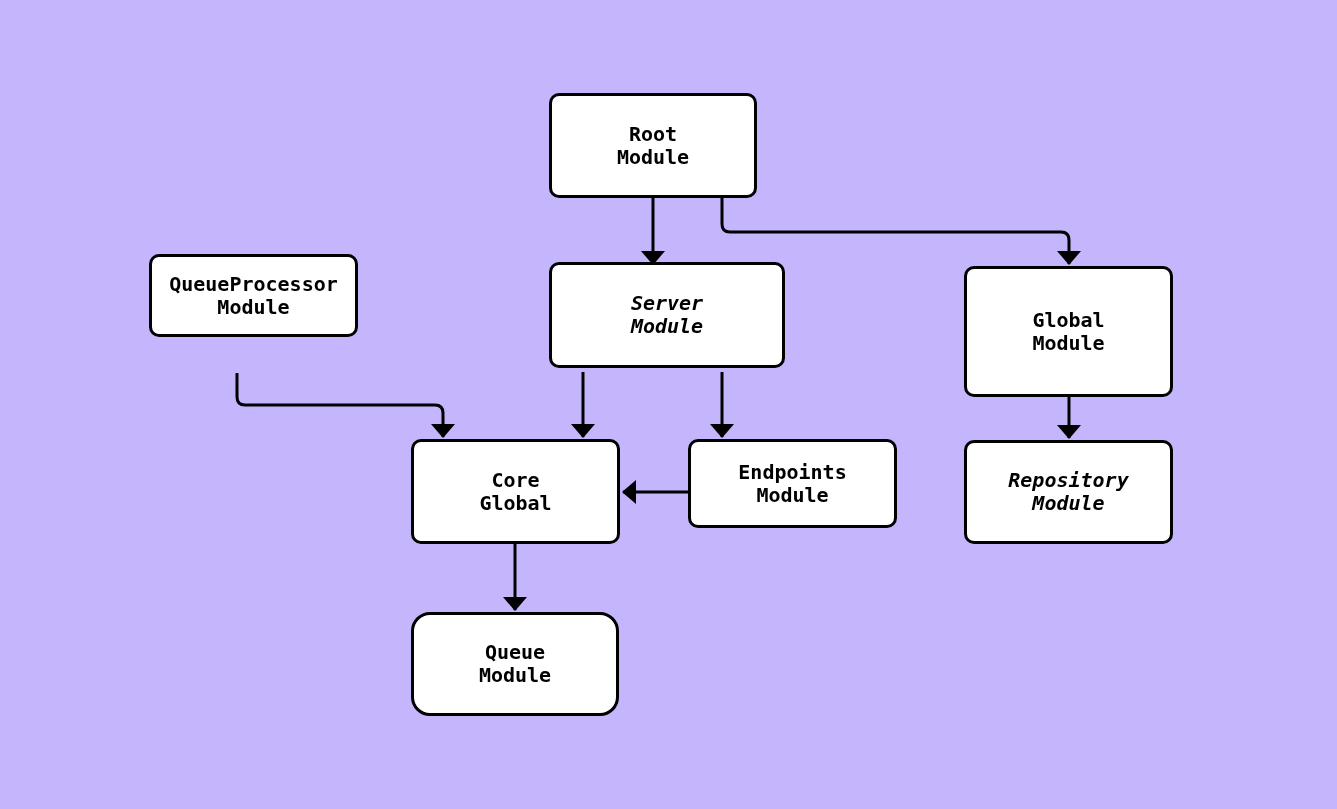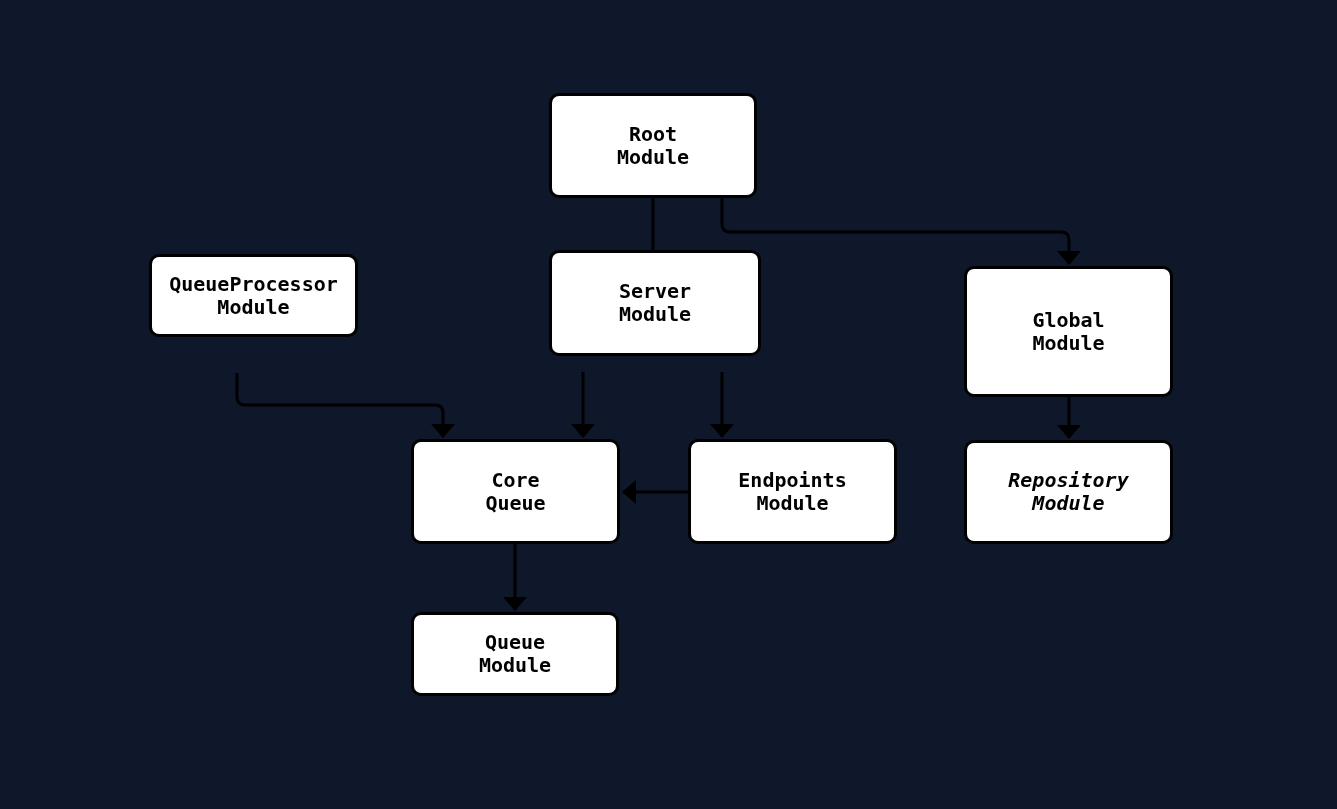--- a/index.html
+++ b/index.html
@@ -4,21 +4,21 @@
 <style>
   html, body {
     margin: 0;
     padding: 0;
     background: #ffffff;
   }
   .canvas {
     position: relative;
     width: 1337px;
     height: 809px;
-    background: #0f172a;
+    background: #c4b5fd;
     overflow: hidden;
     font-family: "DejaVu Sans Mono", "Liberation Mono", monospace;
   }
   .edges-svg {
     position: absolute;
     left: 0;
     top: 0;
     width: 1337px;
     height: 809px;
     z-index: 1;
@@ -41,26 +41,26 @@
     font-weight: 700;
     font-size: 20px;
     line-height: 23px;
     color: #000000;
     white-space: pre-line;
     z-index: 2;
   }
   
   .node-root          { left: 549px; top:  93px; width: 208px; height: 105px; }
   .node-queue-processor { left: 133px; top: 254px; width: 209px; height: 83px; margin-left: 16px; }
-  .node-server        { left: 549px; top: 250px; width: 212px; height: 106px; }
+  .node-server        { left: 549px; top: 262px; width: 236px; height: 106px; font-style: italic; }
   .node-global        { left: 964px; top: 266px; width: 209px; height: 131px; }
   .node-core          { left: 411px; top: 439px; width: 209px; height: 105px; }
-  .node-endpoints     { left: 688px; top: 439px; width: 209px; height: 105px; }
+  .node-endpoints     { left: 688px; top: 439px; width: 209px; height: 89px; }
   .node-repository    { left: 964px; top: 440px; width: 209px; height: 104px; font-style: italic; }
-  .node-queue         { left: 411px; top: 612px; width: 208px; height: 84px; }
+  .node-queue         { left: 411px; top: 612px; width: 208px; height: 104px; border-radius: 19px; }
 </style>
 </head>
 <body>
 
 <div class="canvas">
 
   <svg class="edges-svg" width="1337" height="809" viewBox="0 0 1337 809" xmlns="http://www.w3.org/2000/svg">
     <defs>
       <marker id="arrowhead" markerUnits="userSpaceOnUse" markerWidth="14" markerHeight="24" viewBox="0 0 14 24" refX="13" refY="12" orient="auto">
         <path d="M0,0 L14,12 L0,24 Z" fill="#000000"></path>
@@ -83,21 +83,21 @@
   <div class="node node-queue-processor">QueueProcessor
 Module</div>
 
   <div class="node node-server">Server
 Module</div>
 
   <div class="node node-global">Global
 Module</div>
 
   <div class="node node-core">Core
-Queue</div>
+Global</div>
 
   <div class="node node-endpoints">Endpoints
 Module</div>
 
   <div class="node node-repository">Repository
 Module</div>
 
   <div class="node node-queue">Queue
 Module</div>
 

